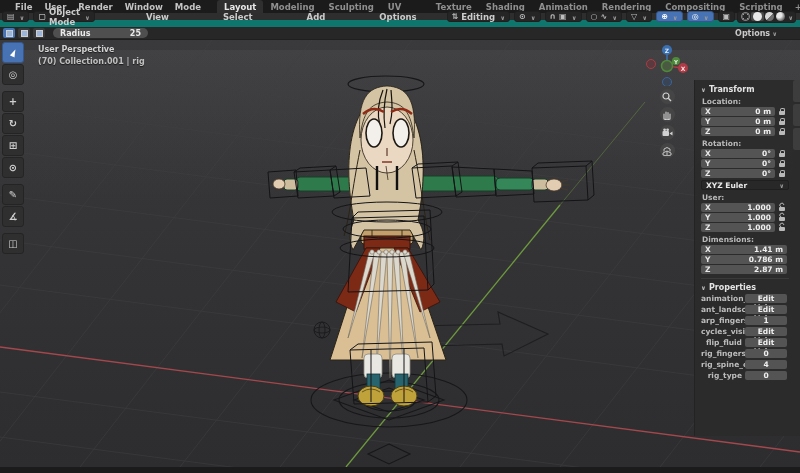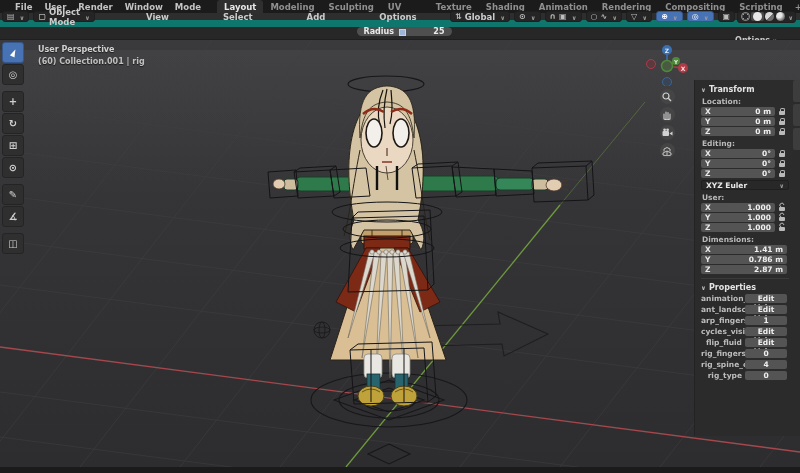--- a/index.html
+++ b/index.html
@@ -48,21 +48,21 @@
   .sph-solid{background:#e8e8e8;}
   .sph-mat{background:linear-gradient(135deg,#d8d8d8 50%,#6f6f6f 50%);}
   .sph-rend{background:radial-gradient(circle at 35% 35%,#e8e8e8 0 30%,#6f6f6f 70%);}
   .shadebox{display:flex;align-items:center;background:#252525;border:1px solid #1f1f1f;border-radius:3px;height:12px;padding:0 2px;}
   .shadebox .active-slot{background:#4a4a4a;border-radius:2px;padding:0 1px;display:flex;align-items:center;}
   .blue{background:#4772b3 !important;border-color:#35578c !important;}
   .spacer{flex:1;}
 
   
   .tsettings{position:absolute;top:27px;left:0;width:800px;height:13px;background:#272727;
-             display:flex;align-items:center;font-size:8px;border-bottom:1px solid #1f1f1f;flex-direction:column;}
+             display:flex;align-items:center;font-size:8px;border-bottom:1px solid #1f1f1f;}
   .selmode{width:12px;height:10px;border-radius:2px;margin-left:3px;background:#3a3a3a;position:relative;}
   .selmode::before{content:"";position:absolute;left:3px;top:2px;width:5px;height:5px;border:1px solid #cfcfcf;background:#9db6d8;}
   .selmode.on{background:#4772b3;}
   .radius-pill{display:flex;align-items:center;background:#4f4f4f;border-radius:7px;height:10px;
                margin-left:8px;padding:0 7px;width:95px;justify-content:space-between;color:#e9e9e9;}
   .options-btn{margin-left:auto;margin-right:23px;color:#c9c9c9;display:flex;align-items:center;}
 
   
   .viewport{position:absolute;top:40px;left:0;width:800px;height:427px;
             background:linear-gradient(#3a3a3c 0%,#353537 35%,#2d2d2f 100%);overflow:hidden;}
@@ -157,21 +157,21 @@
       <span class="chev"></span>
     </span>
     <span class="hdr-menu">View</span>
     <span class="hdr-menu">Select</span>
     <span class="hdr-menu">Add</span>
     <span class="hdr-menu">Options</span>
 
     <span style="width:60px"></span>
     <span class="hdr-pill">
       <i class="ico ico-orient"></i>
-      <span>Global</span>
+      <span>Editing</span>
       <span class="chev"></span>
     </span>
     <span class="hdr-pill">
       <i class="ico ico-pivot"></i>
       <span class="chev"></span>
     </span>
     <span class="hdr-pill">
       <i class="ico ico-magnet"></i>
       <i class="ico ico-snapwith"></i>
       <span class="chev"></span>
@@ -375,21 +375,21 @@
         <line x1="371" y1="310" x2="371" y2="362"></line>
         <line x1="404" y1="308" x2="404" y2="362"></line>
       </g>
 
       <line x1="377" y1="126" x2="377" y2="150" stroke="#101010" stroke-width="2.4"></line>
       <line x1="397" y1="126" x2="397" y2="150" stroke="#101010" stroke-width="2.4"></line>
     </svg>
 
     <div class="vp-overlay-text">
       <div>User Perspective</div>
-      <div class="dim">(60) Collection.001 | rig</div>
+      <div class="dim">(70) Collection.001 | rig</div>
     </div>
 
     <div class="toolcol">
       <div class="tool-btn active">
           <span class="g" style="transform:rotate(-65deg);display:inline-block;">►</span>
         </div>
       <div class="tool-btn">
           <span class="g">◎</span>
         </div>
       <div class="gap8"></div>
@@ -487,21 +487,21 @@
       <div class="frow">
         <span class="fpill">
             <span class="ax">Z</span>
             <span>0 m</span>
           </span>
         <span class="lockslot">
             <span class="lock"></span>
           </span>
       </div>
 
-      <div class="sec-label">Editing:</div>
+      <div class="sec-label">Rotation:</div>
       <div class="frow">
         <span class="fpill">
             <span class="ax">X</span>
             <span>0°</span>
           </span>
         <span class="lockslot">
             <span class="lock"></span>
           </span>
       </div>
       <div class="frow">

